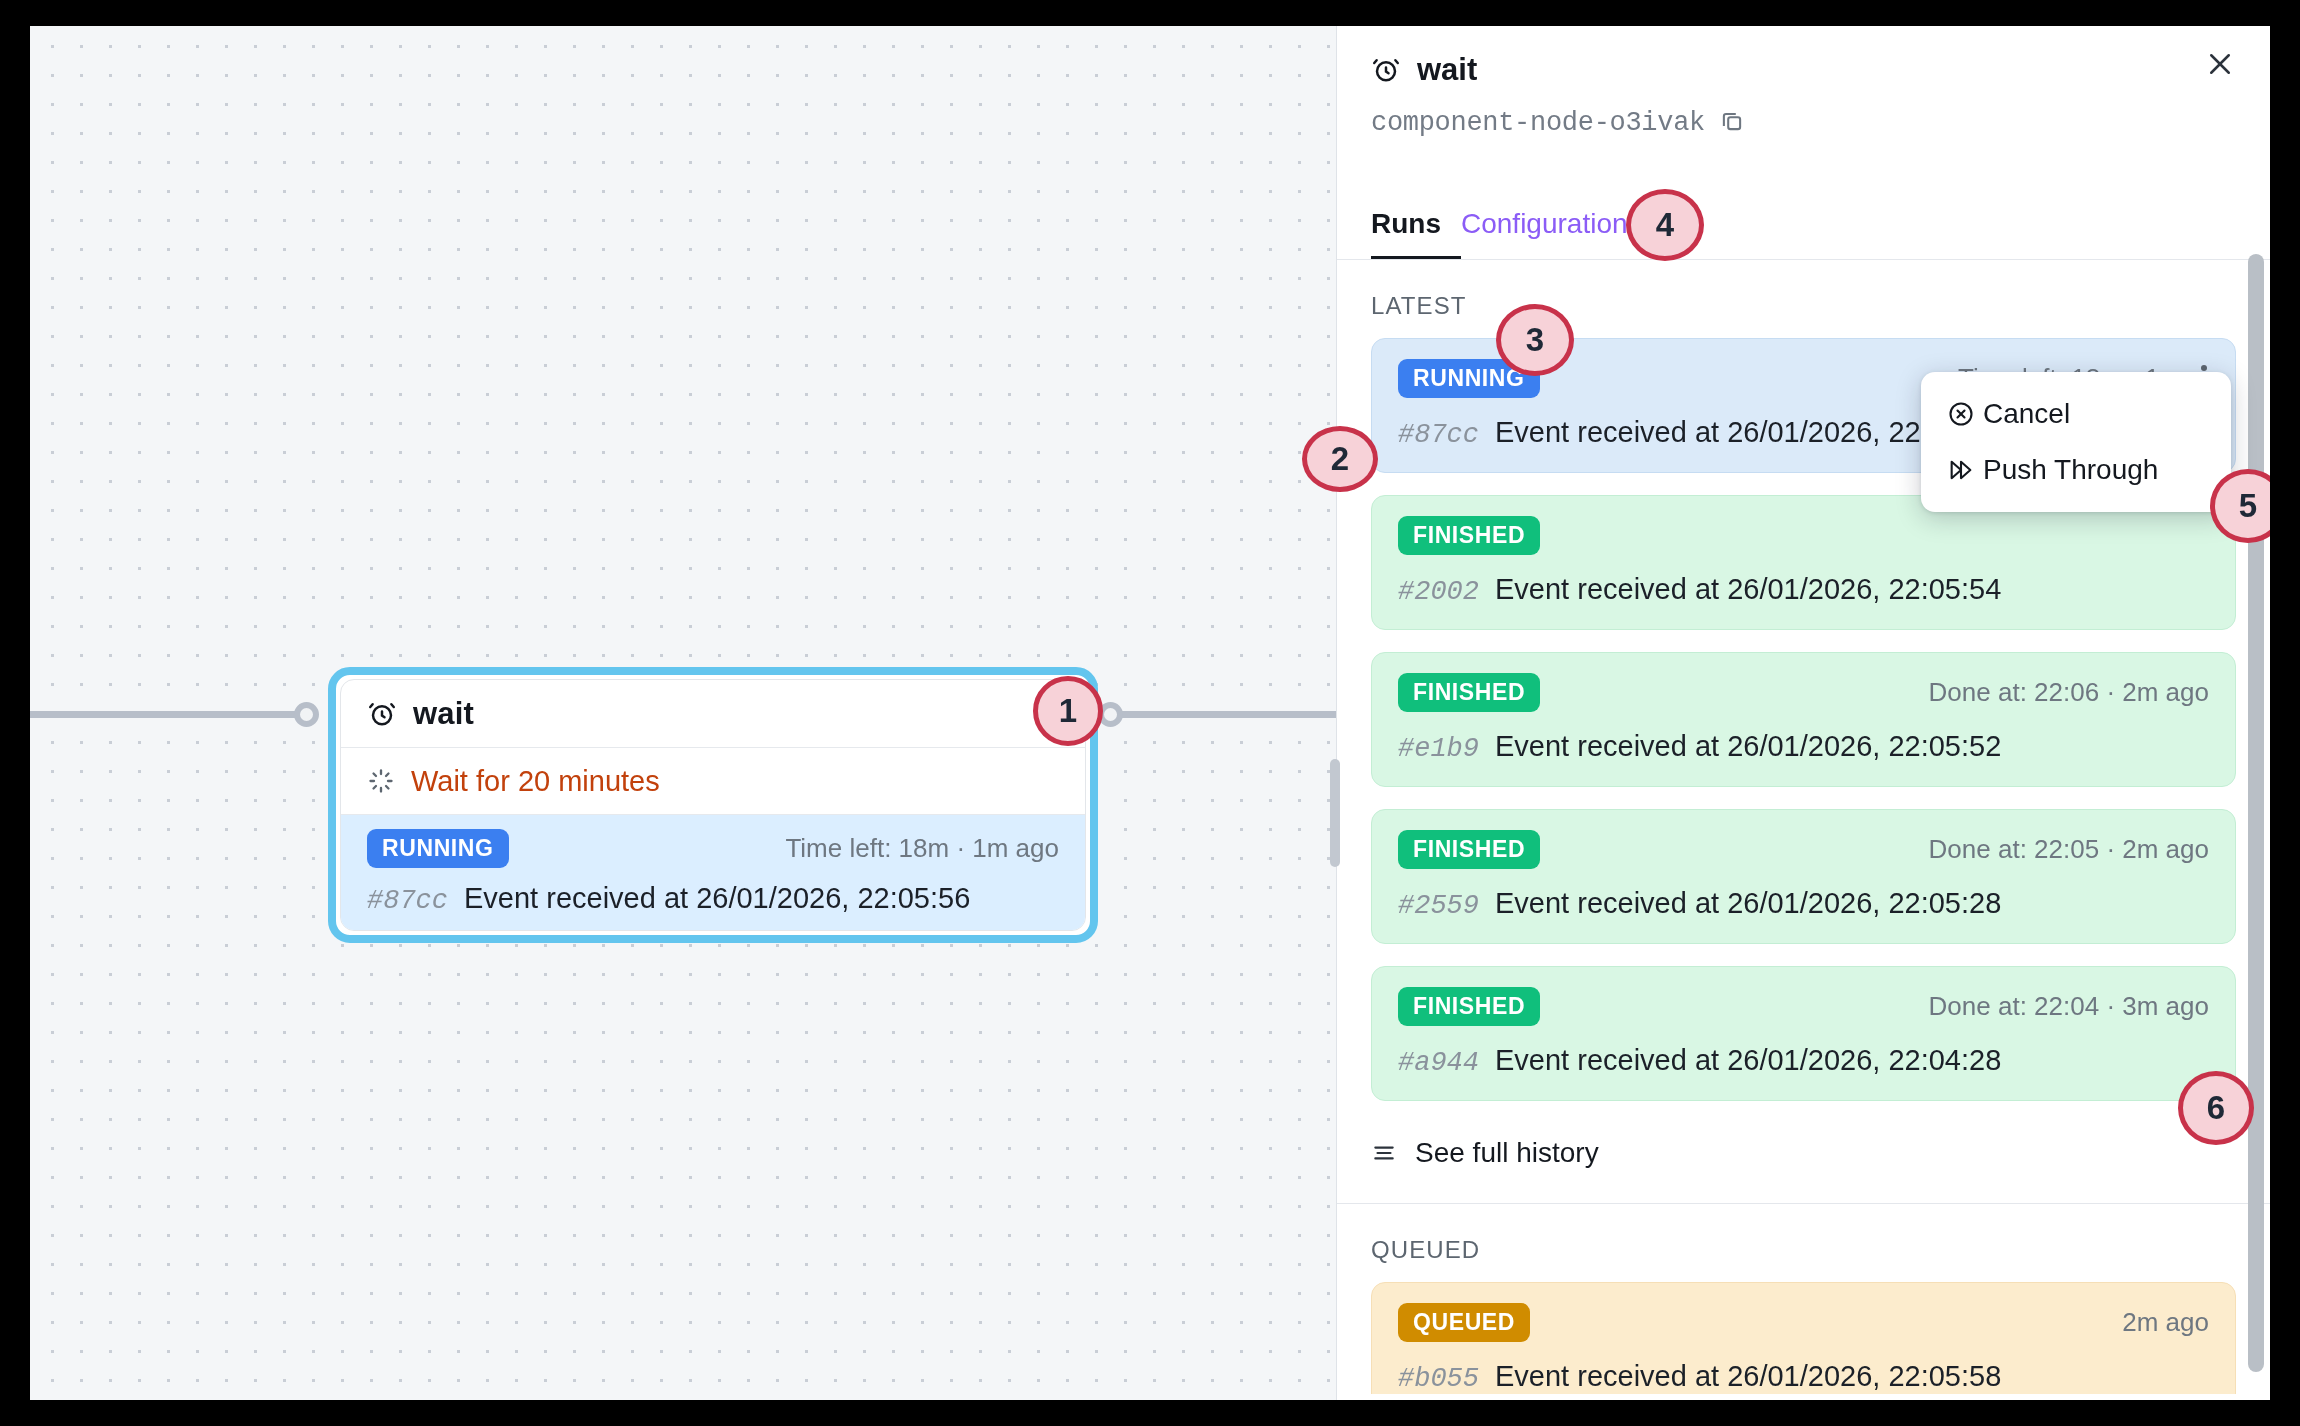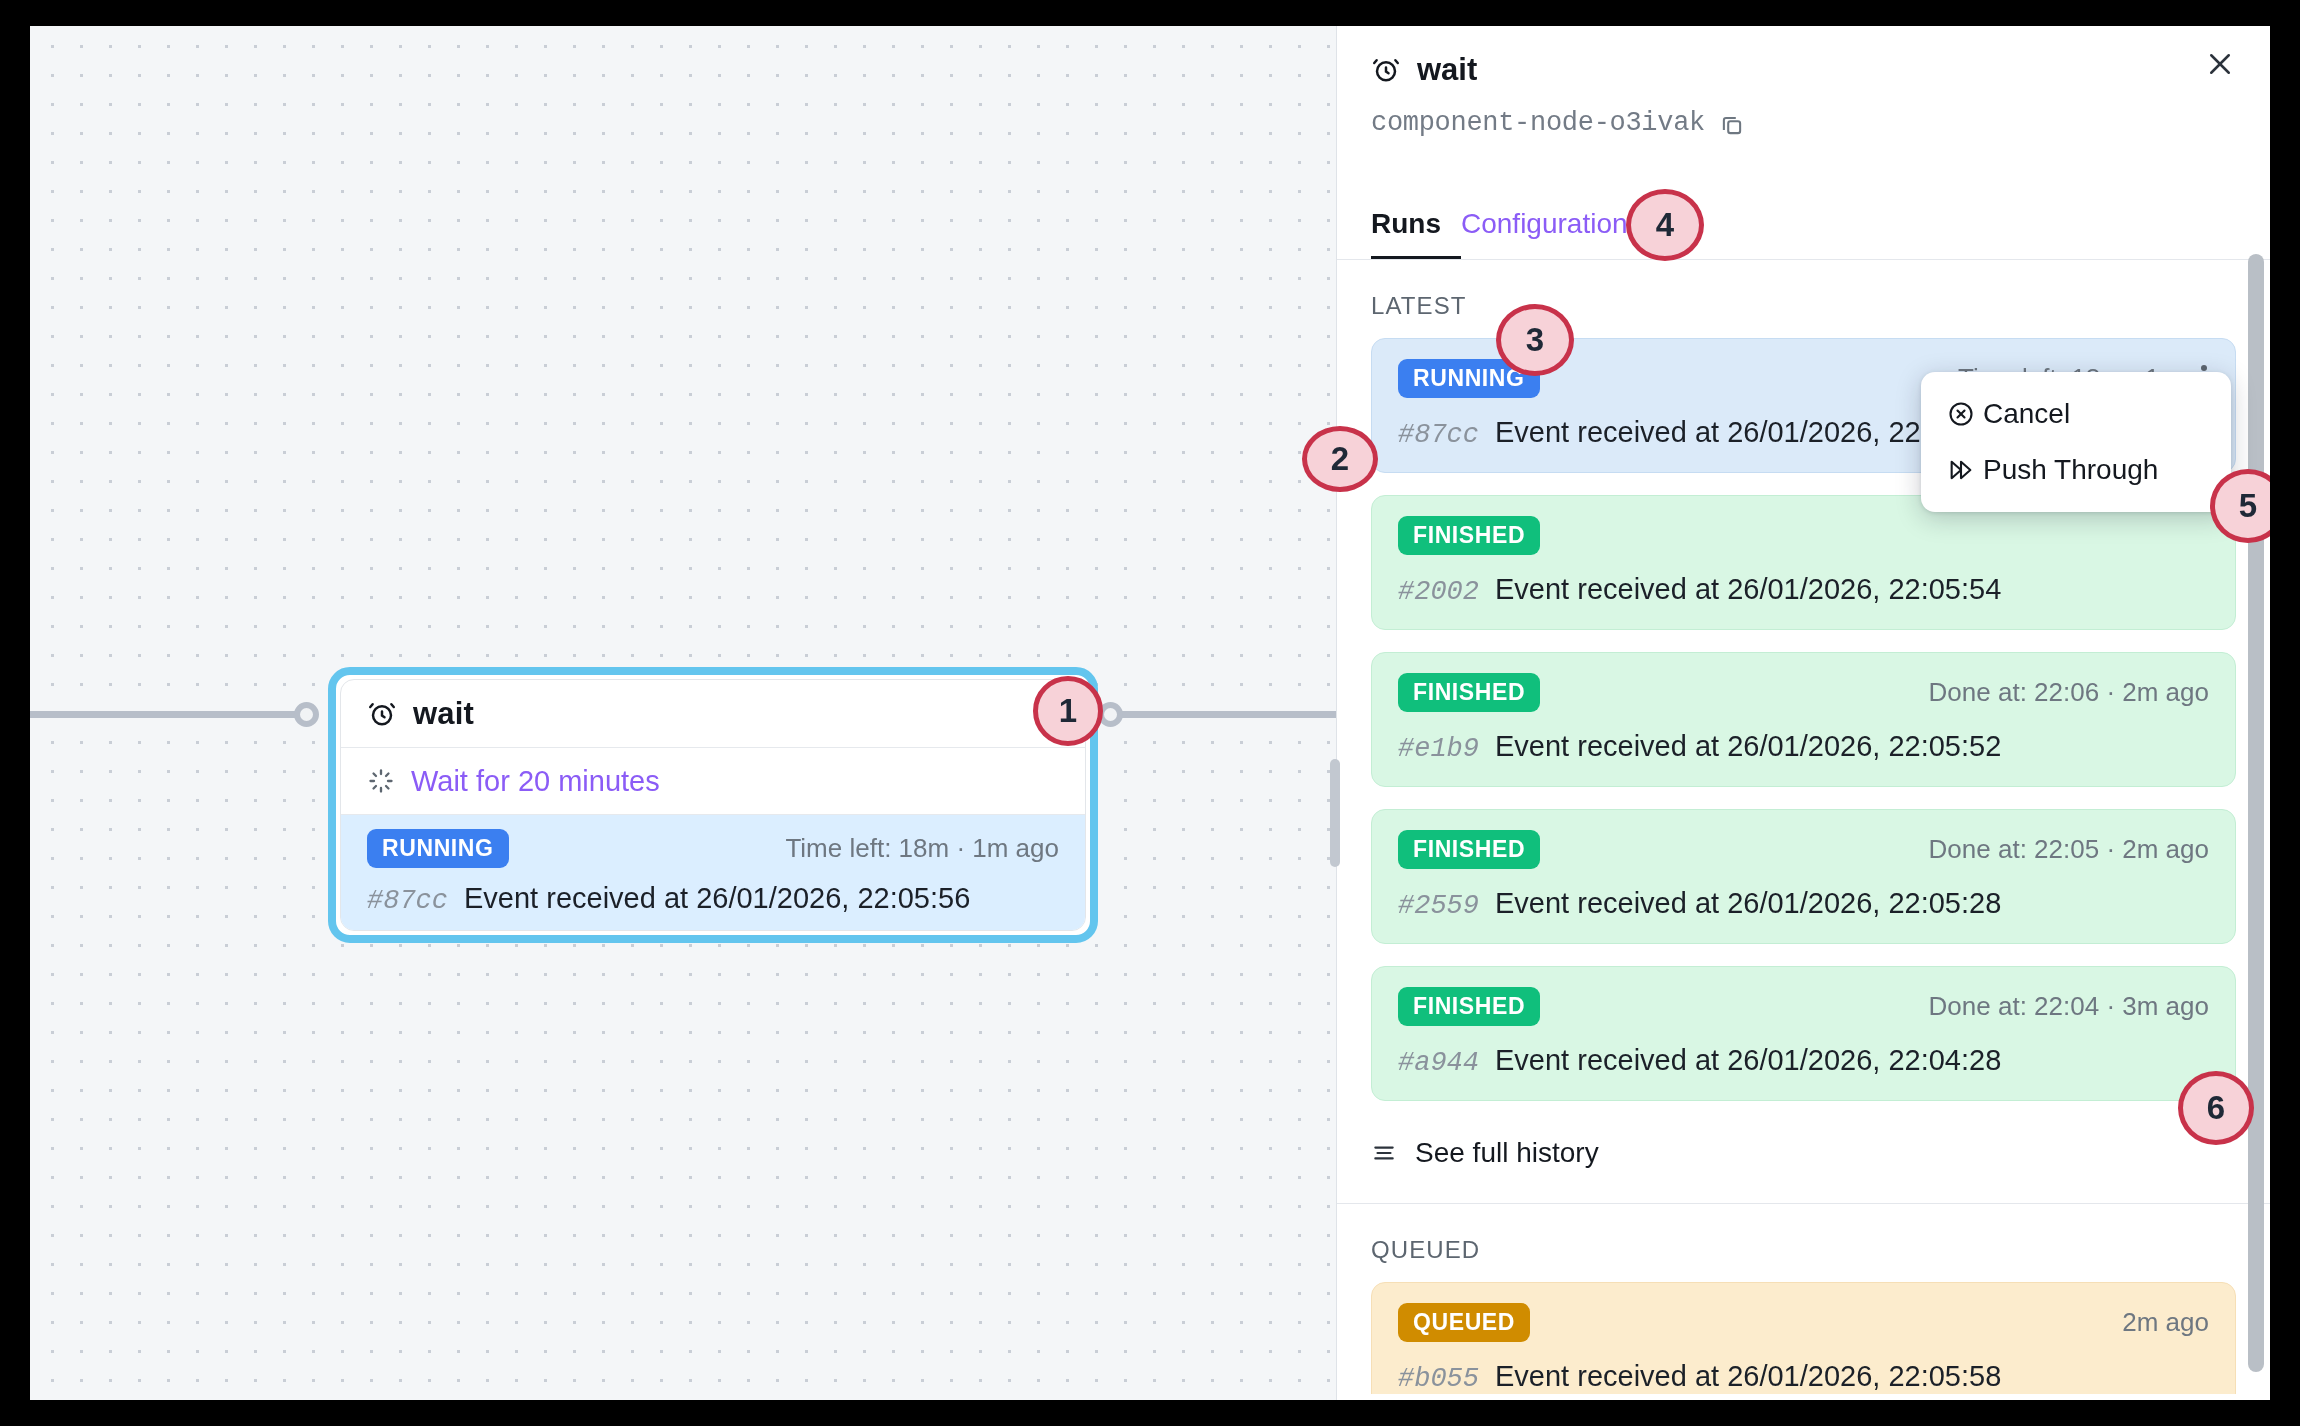--- a/index.html
+++ b/index.html
@@ -62,21 +62,21 @@
     background: #fff;
   }
   .node-row {
     display: flex; align-items: center;
     padding: 0 26px;
     gap: 16px;
   }
   #node-title-row { height: 68px; border-bottom: 1px solid #e6e9ed; }
   #node-title { font-size: 31px; font-weight: 700; color: #14181f; letter-spacing: .2px; }
   #node-desc-row { height: 67px; border-bottom: 1px solid #e6e9ed; }
-  #node-desc { font-size: 29px; color: #8b5cf6; }
+  #node-desc { font-size: 29px; color: #c2410c; }
   #node-status {
     background: #dbeeff;
     height: 130px;
     padding: 14px 26px 0 26px;
   }
   .status-line1 { display: flex; align-items: center; justify-content: space-between; }
   .status-line2 { display: flex; align-items: baseline; gap: 16px; margin-top: 14px; }
 
   .badge {
     display: inline-block;
@@ -116,21 +116,21 @@
   }
   #panel-head { padding: 26px 34px 0 34px; position: relative; }
   #panel-title-row { display: flex; align-items: center; gap: 16px; }
   #panel-title { font-size: 31px; font-weight: 700; color: #14181f; }
   #close-btn {
     position: absolute; right: 28px; top: 16px;
     width: 44px; height: 44px;
     display: flex; align-items: center; justify-content: center;
     cursor: pointer;
   }
-  #panel-subid-row { display: flex; align-items: flex-end; gap: 14px; margin-top: 20px; }
+  #panel-subid-row { display: flex; align-items: flex-start; gap: 14px; margin-top: 20px; }
   #panel-subid {
     font-family: "Liberation Mono", monospace;
     font-size: 27px; color: #737b86; letter-spacing: -.3px;
   }
 
   #tabs { display: flex; gap: 0; margin-top: 70px; padding-left: 34px; position: relative; }
   .tab {
     font-size: 28px;
     padding: 0 20px 16px 0;
     cursor: pointer;

